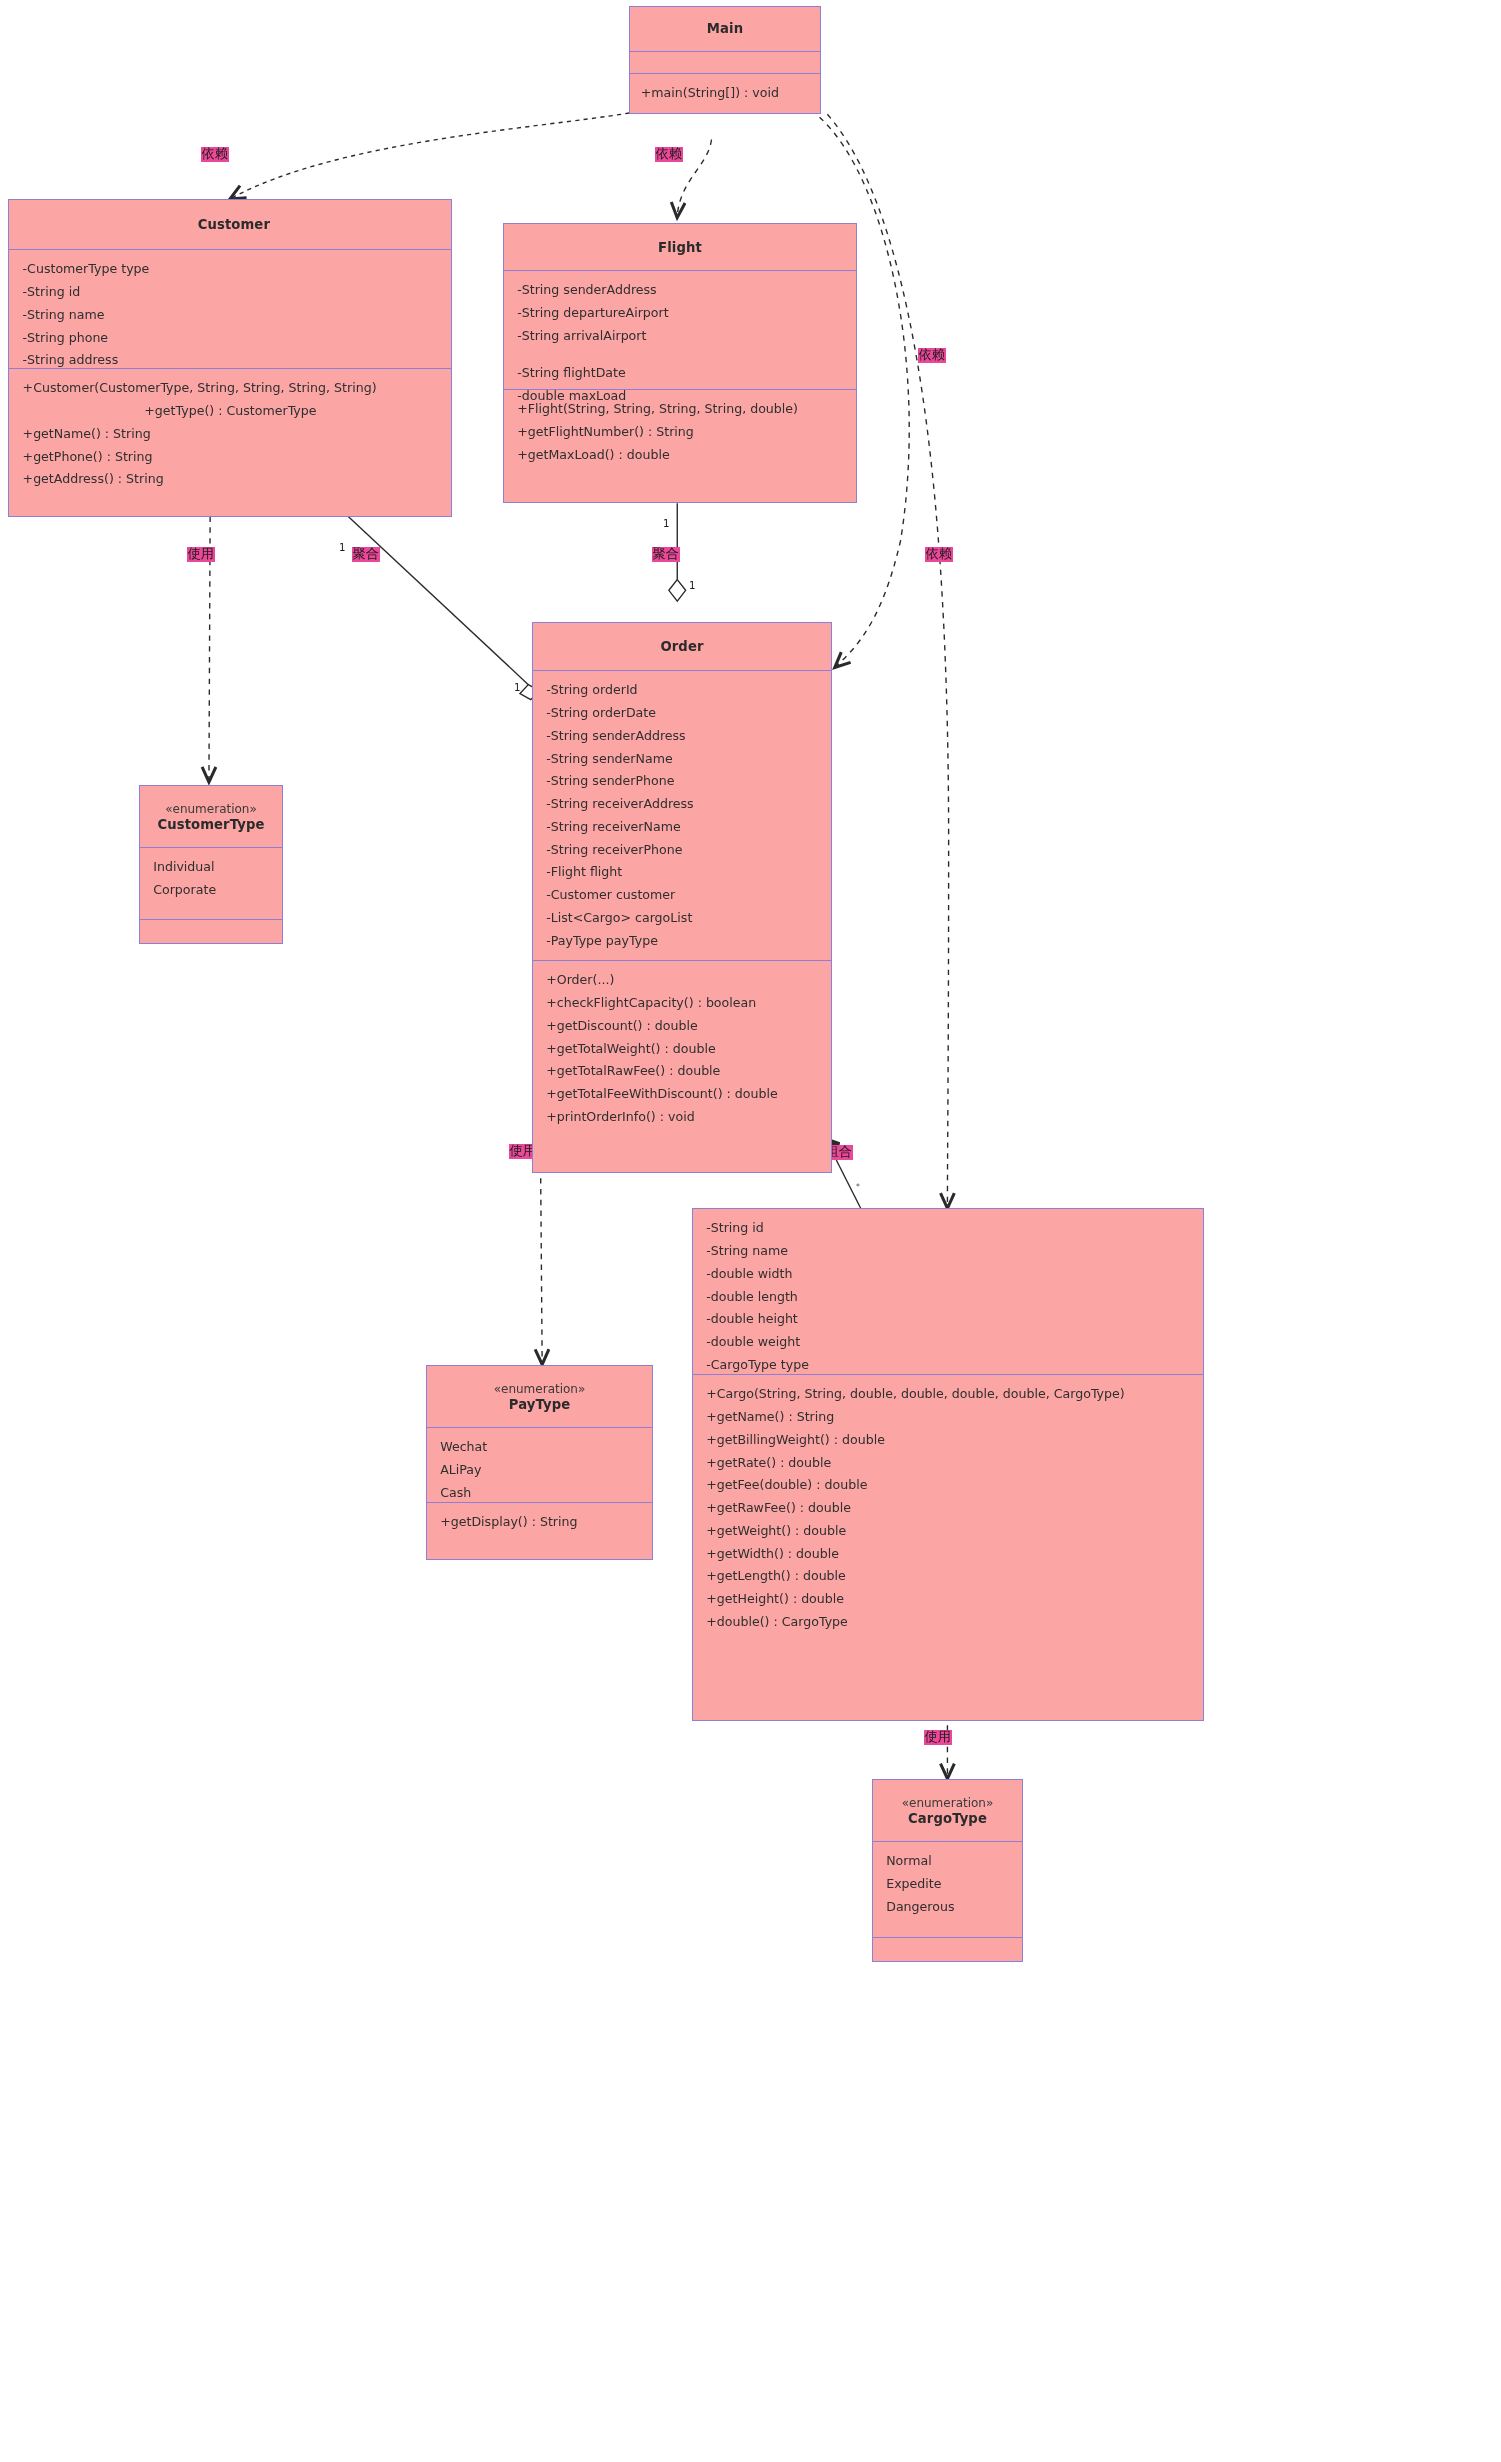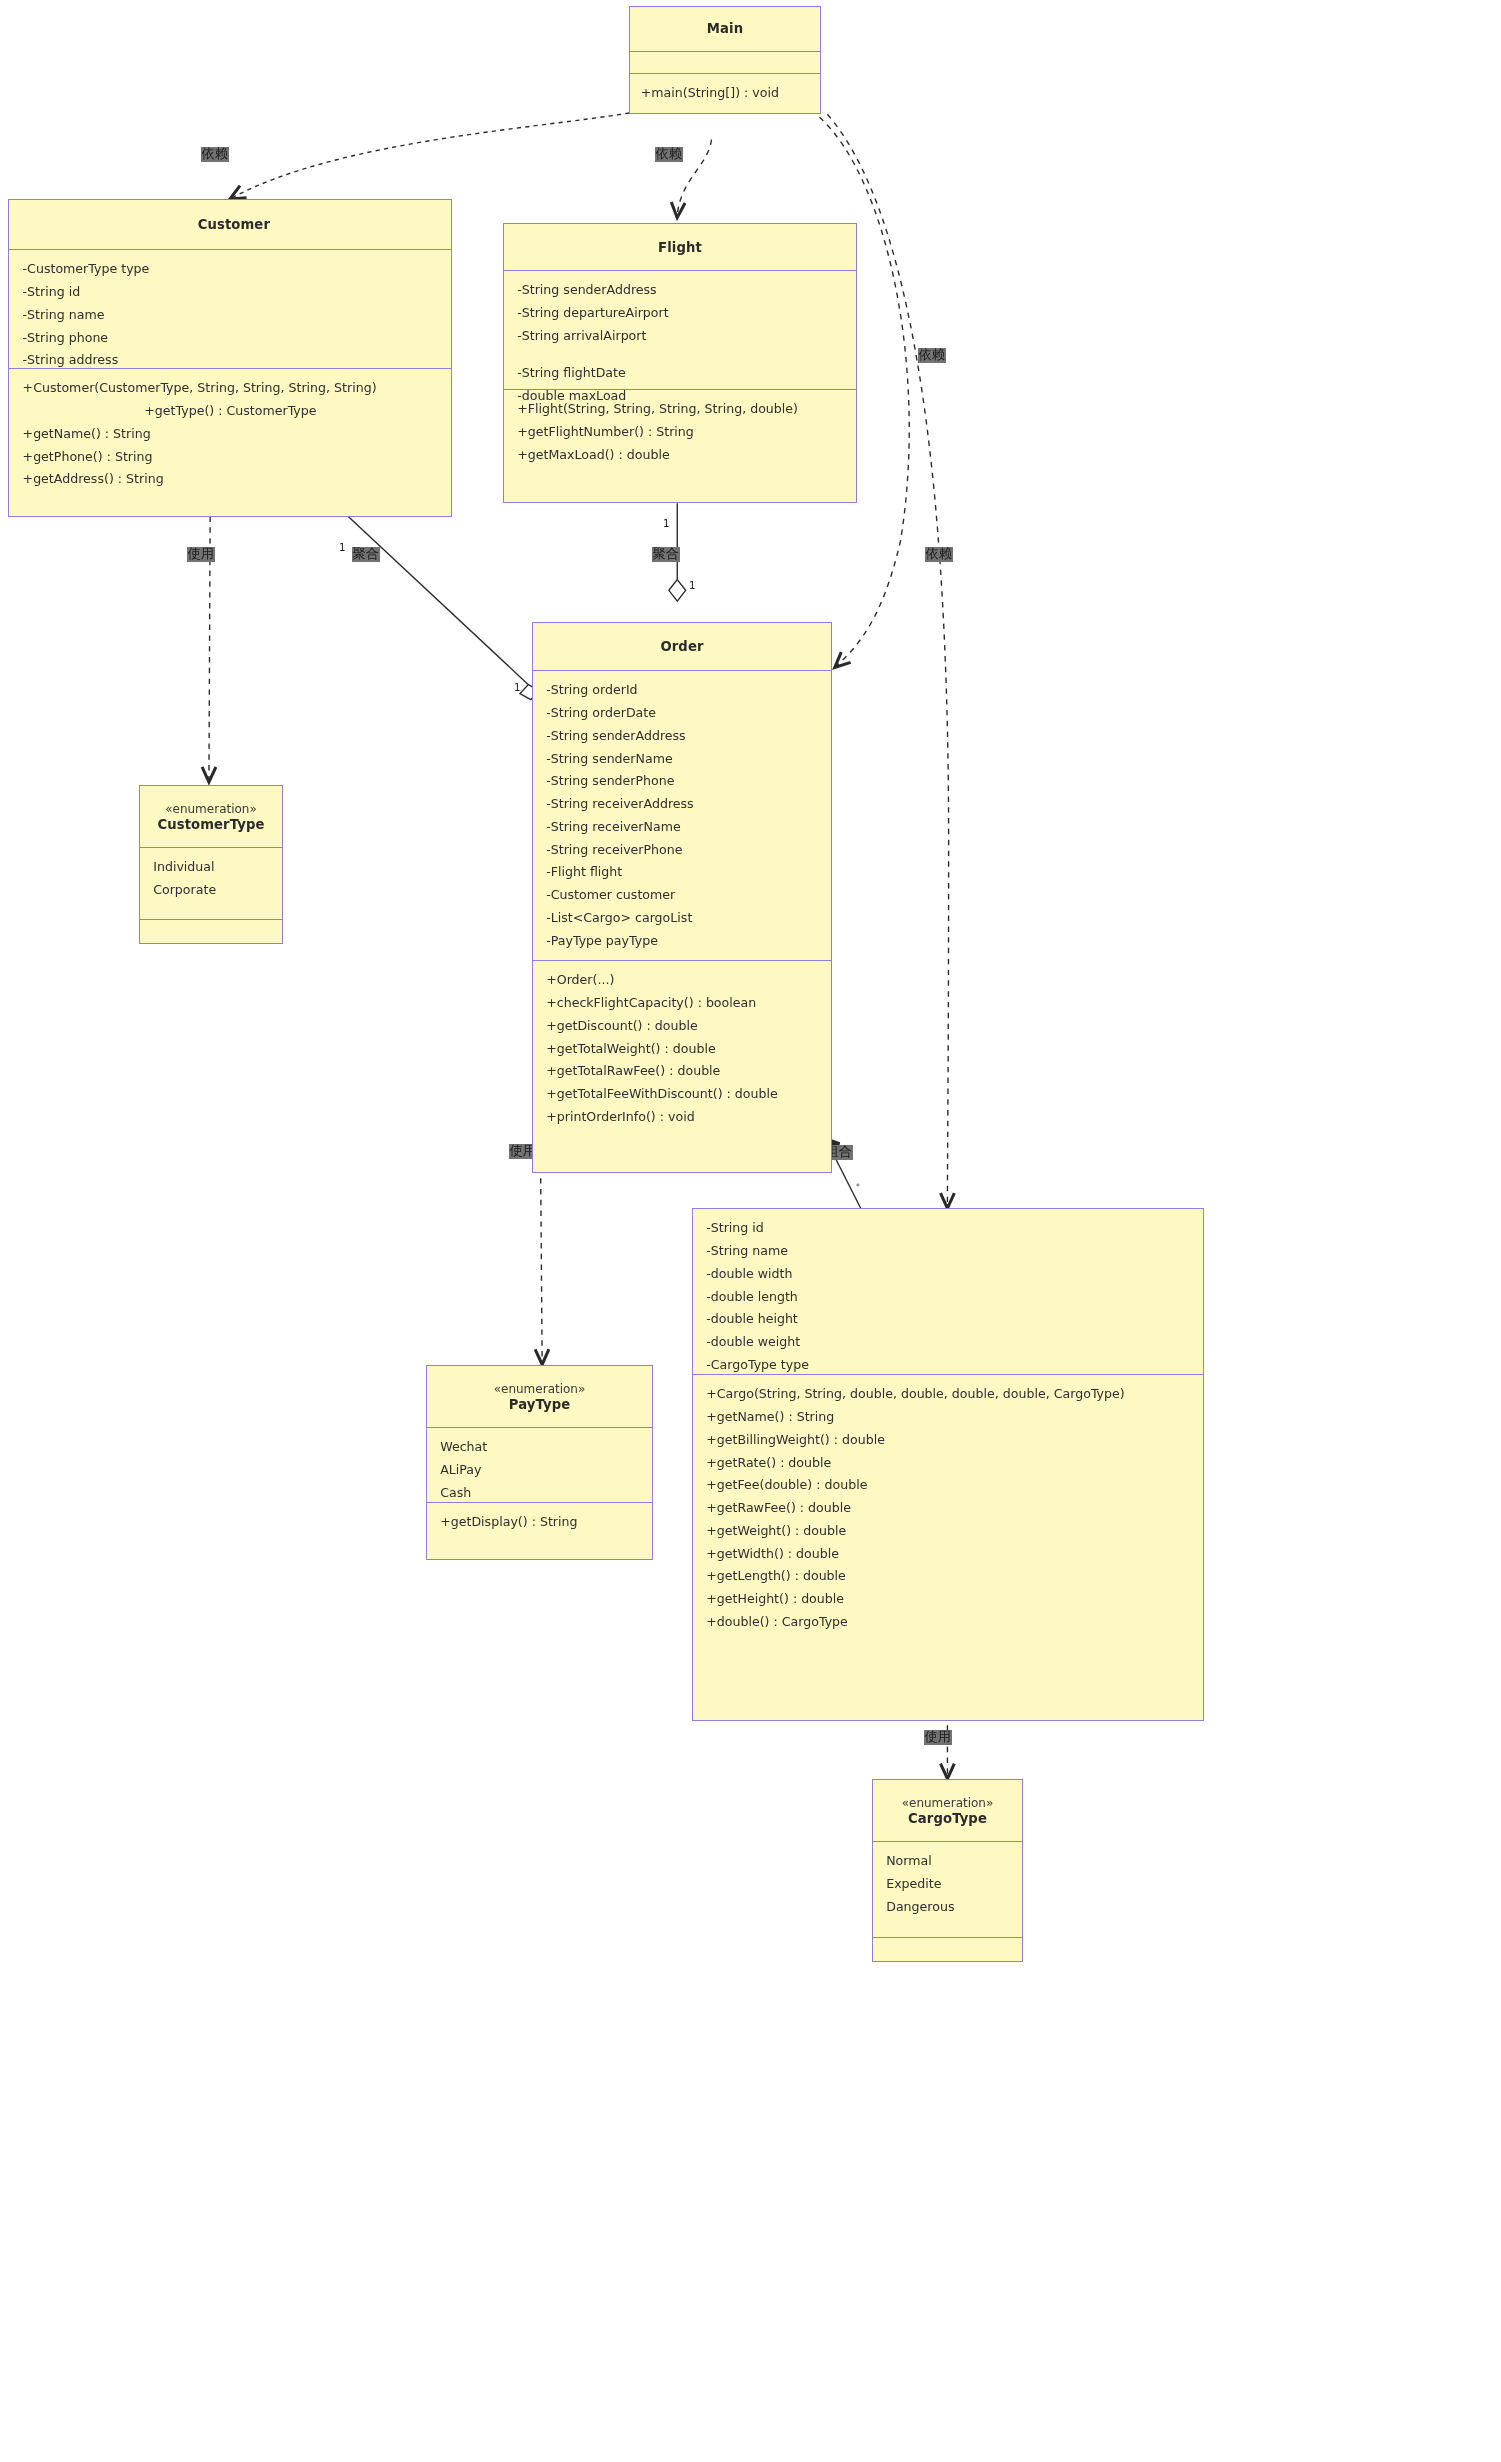--- a/index.html
+++ b/index.html
@@ -22,21 +22,21 @@
     left: 0;
     top: 0;
     width: 1501px;
     height: 2462px;
     pointer-events: none;
   }
   .uml-box {
     position: absolute;
     box-sizing: border-box;
     border: 1.5px solid #8f7ed6;
-    background: #fef9c3;
+    background: #fca5a5;
     display: flex;
     flex-direction: column;
   }
   .compartment {
     box-sizing: border-box;
   }
   .compartment + .compartment {
     border-top: 1.5px solid #8f7ed6;
   }
   .cls-title {
@@ -55,21 +55,21 @@
   .member {
     font-size: 12.6px;
     color: #2f2f2f;
     line-height: 1.0;
     white-space: nowrap;
   }
   .edge-label {
     position: absolute;
     font-size: 13.2px;
     color: #1c1c1c;
-    background: #737373;
+    background: #ec4899;
     padding: 0 0.6px;
     white-space: nowrap;
     line-height: 1.1;
   }
   .mult-label {
     position: absolute;
     font-size: 10.2px;
     color: #1c1c1c;
     background: transparent;
     white-space: nowrap;

